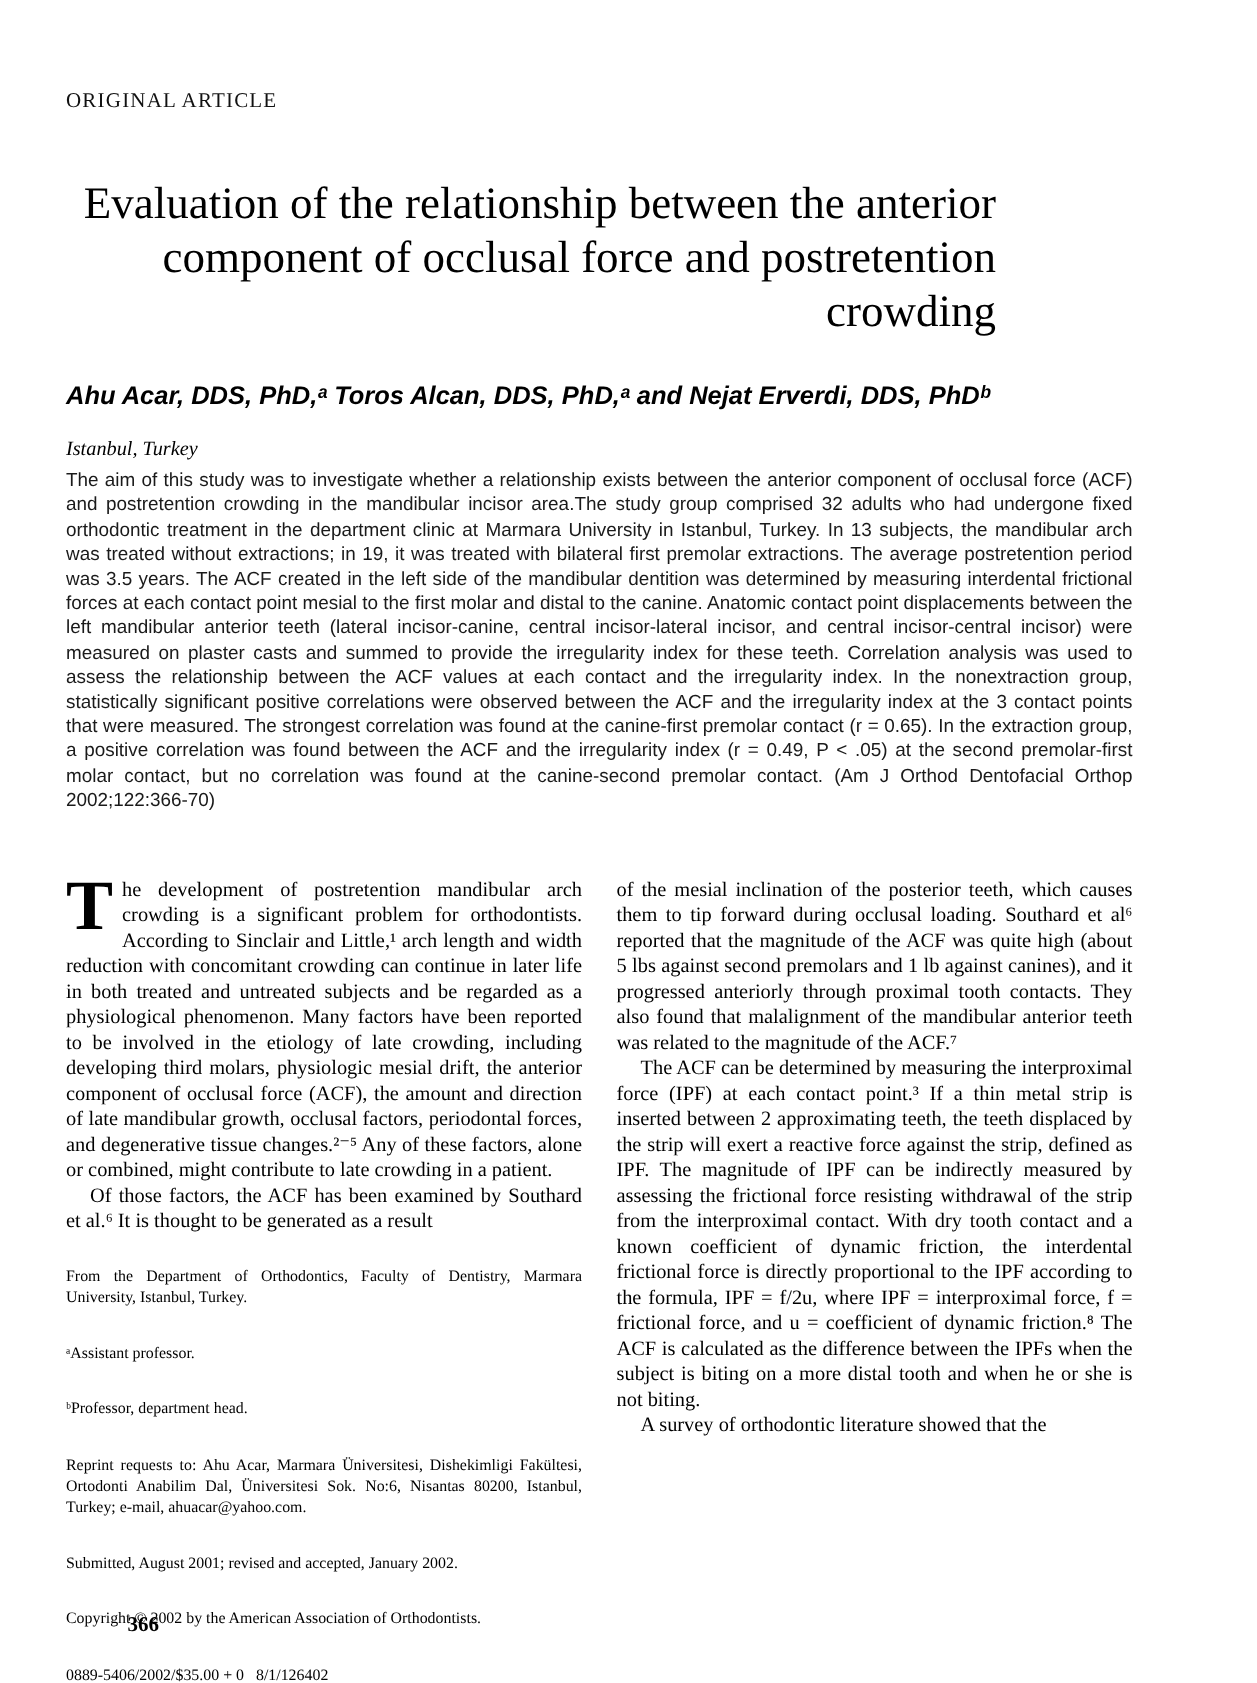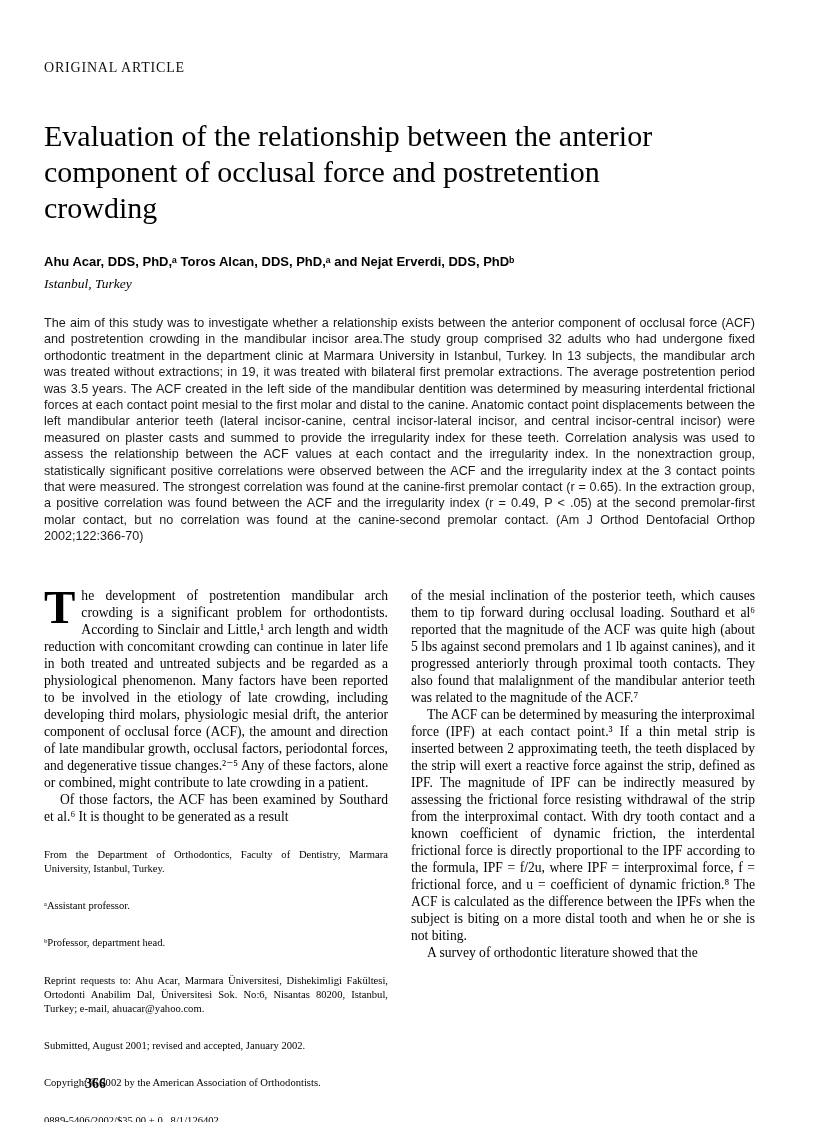--- a/index.html
+++ b/index.html
@@ -20,35 +20,37 @@
     letter-spacing: 0.8px;
     color: #111;
   }
   .title {
     margin-top: 42px;
     font-size: 30px;
     font-weight: normal;
     line-height: 36px;
     max-width: 620px;
     color: #000;
+    text-align: right;
   }
   .authors {
     margin-top: 28px;
     font-family: "Liberation Sans", "DejaVu Sans", sans-serif;
-    font-size: 13px;
+    font-size: 17px;
     font-weight: bold;
     color: #000;
+    font-style: italic;
   }
   .location {
-    margin-top: 7px;
+    margin-top: 17px;
     font-style: italic;
     font-size: 13.5px;
   }
   .abstract {
-    margin-top: 23px;
+    margin-top: 5px;
     font-family: "Liberation Sans", "DejaVu Sans", sans-serif;
     font-size: 12.6px;
     line-height: 16.4px;
     text-align: justify;
     color: #1a1a1a;
   }
   .columns {
     display: flex;
     gap: 23px;
     margin-top: 42px;

